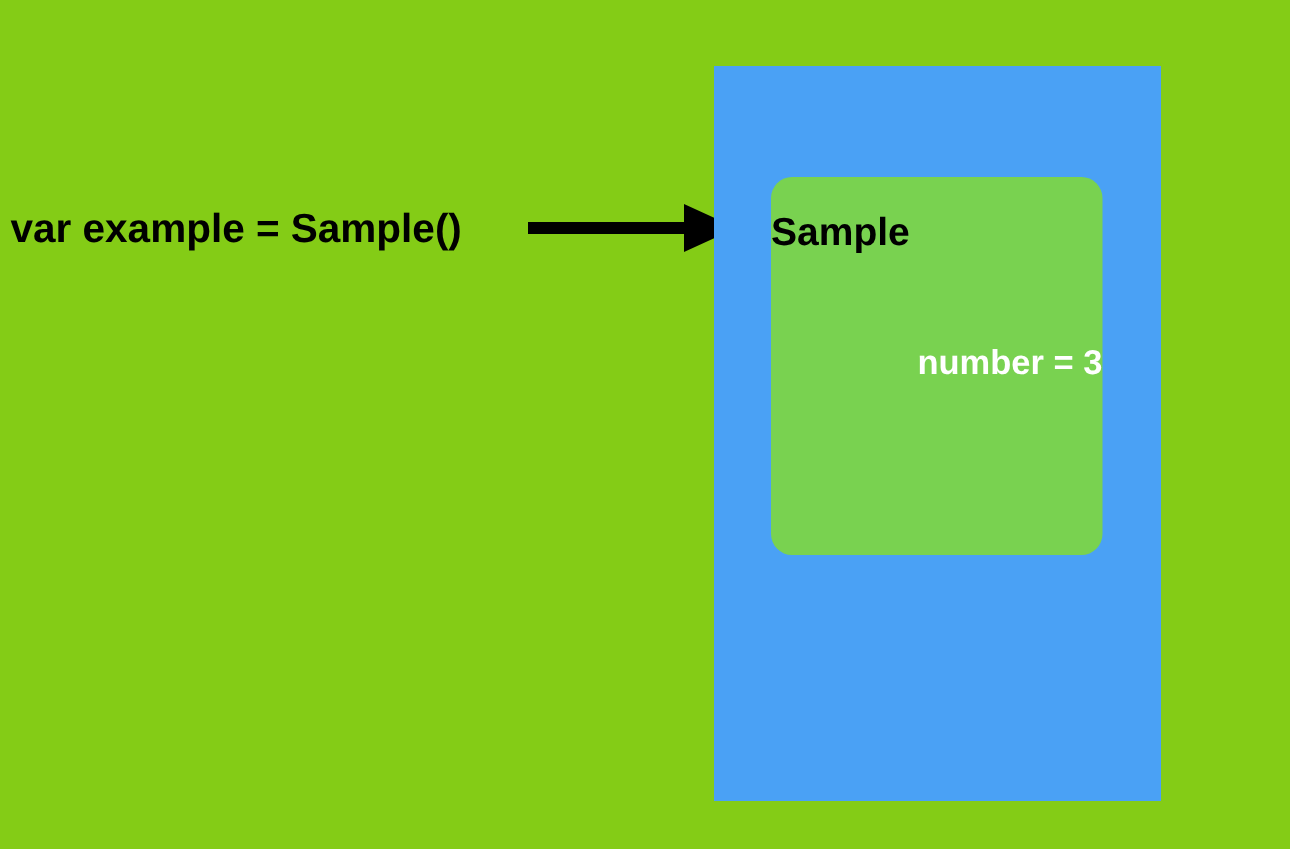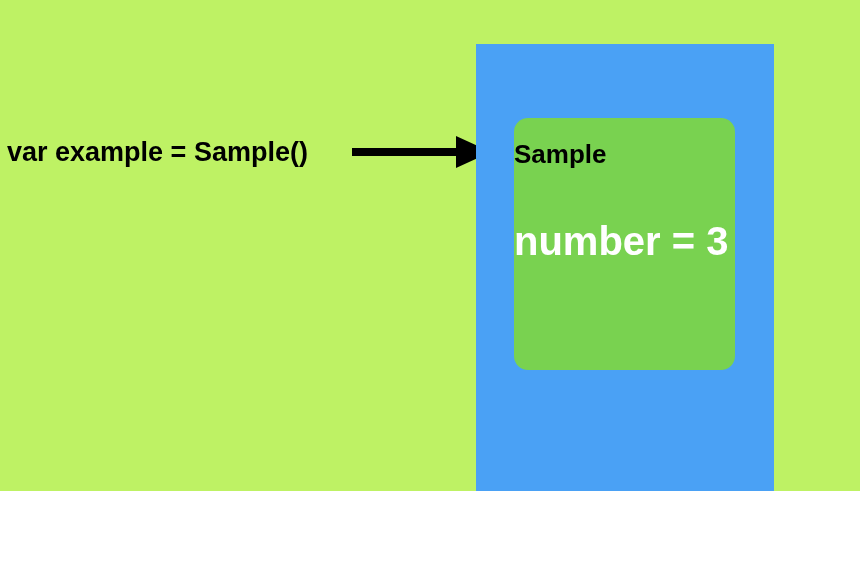--- a/index.html
+++ b/index.html
@@ -3,22 +3,22 @@
 <meta charset="utf-8">
 <style>
   html, body {
     margin: 0;
     padding: 0;
     background: #ffffff;
   }
   .stage {
     position: relative;
     width: 860px;
-    height: 491px;
-    background: #bef264;
+    height: 566px;
+    background: #84cc16;
     overflow: hidden;
     font-family: "Liberation Sans", "DejaVu Sans", sans-serif;
   }
   .code-label {
     position: absolute;
     left: 7px;
     top: 137px;
     font-size: 27px;
     font-weight: bold;
     color: #000000;
@@ -77,22 +77,22 @@
     font-size: 26px;
     font-weight: bold;
     color: #000000;
     line-height: 30px;
   }
   .property-value {
     position: absolute;
     left: 0;
     top: 106px;
     width: 100%;
-    text-align: left;
-    font-size: 40px;
+    text-align: right;
+    font-size: 23px;
     font-weight: bold;
     color: #ffffff;
     line-height: 34px;
     white-space: nowrap;
   }
 </style>
 </head>
 <body>
 
 <div class="stage">

